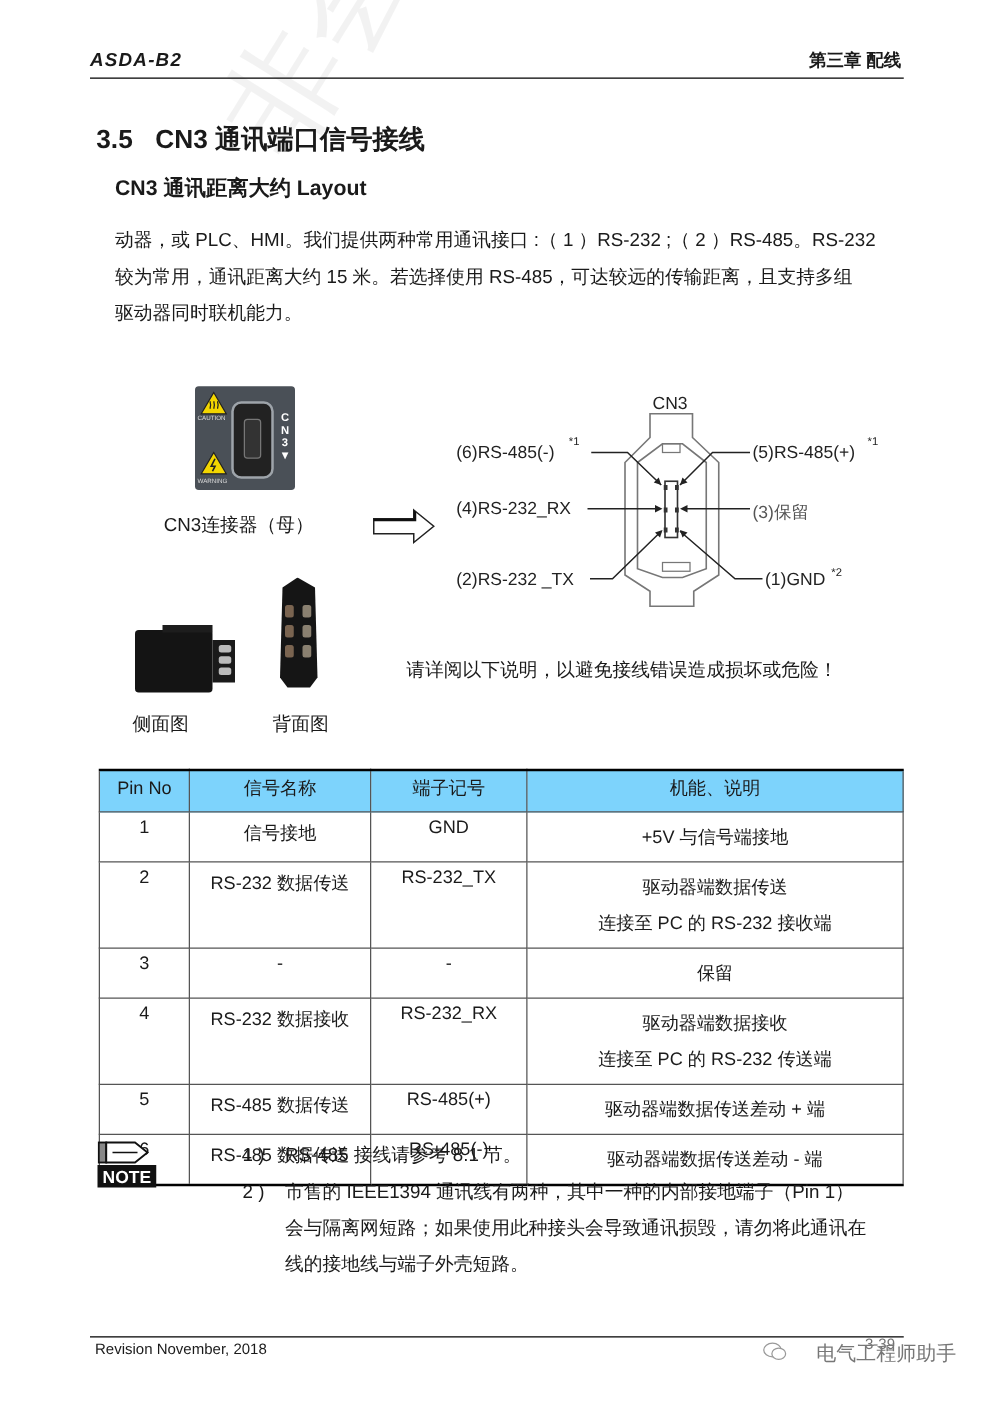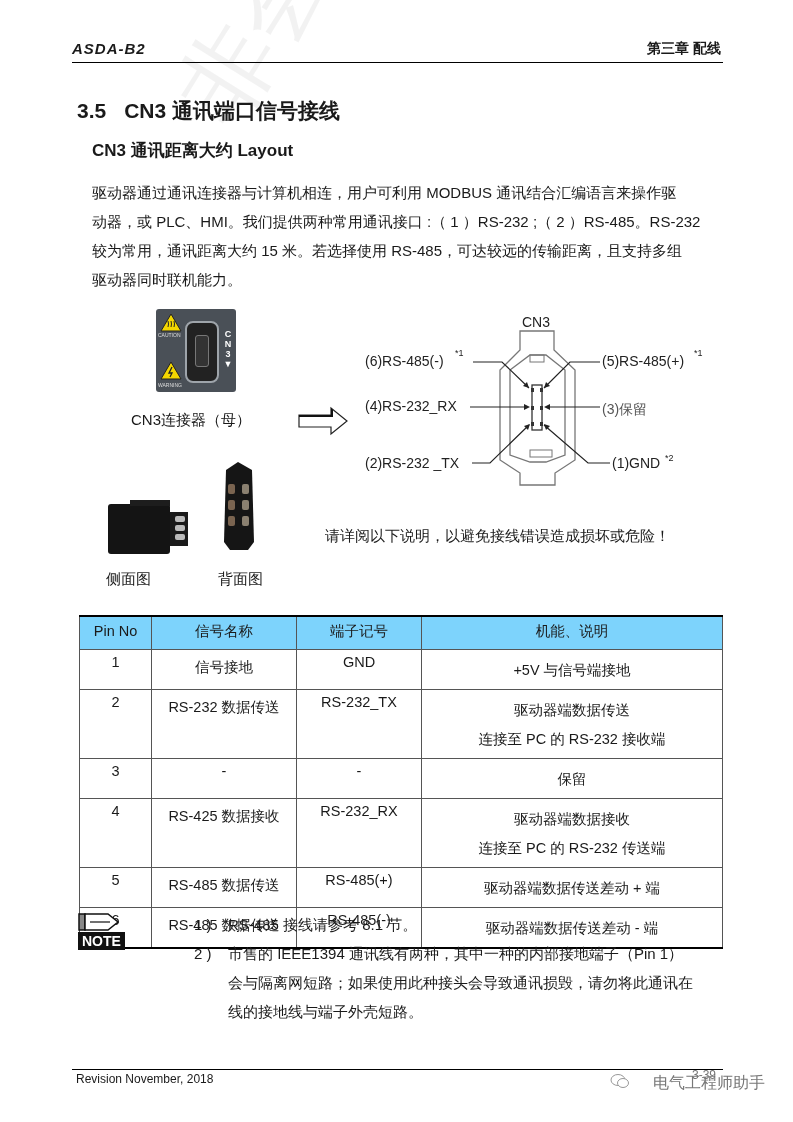--- a/index.html
+++ b/index.html
@@ -60,21 +60,20 @@
 <div class="abs hdr-logo">ASDA-B2</div>
 <div class="abs hdr-chapter">第三章 配线</div>
 <div class="abs hdr-line"></div>
 
 <div class="abs h1">
   <span class="num">3.5</span><span>CN3 通讯端口信号接线</span>
 </div>
 <div class="abs h2">CN3  通讯距离大约 Layout</div>
 
 <div class="abs para">
-  <p>驱动器通过通讯连接器与计算机相连，用户可利用 MODBUS 通讯结合汇编语言来操作驱</p>
   <p>动器，或 PLC、HMI。我们提供两种常用通讯接口 :（ 1 ）RS-232 ;（ 2 ）RS-485。RS-232</p>
   <p>较为常用，通讯距离大约 15 米。若选择使用 RS-485，可达较远的传输距离，且支持多组</p>
   <p>驱动器同时联机能力。</p>
 </div>
 
 <div class="abs photo-cn3">
   <svg class="warn" style="top:4px" viewBox="0 0 22 20">
     <polygon points="11,1 21,18 1,18" fill="#f3d600" stroke="#222" stroke-width="1"></polygon>
     <path d="M8 14 q1 -3 0 -6 M11 14 q1 -3 0 -6 M14 14 q1 -3 0 -6" stroke="#222" stroke-width="1" fill="none"></path>
   </svg>
@@ -194,21 +193,21 @@
   <tr>
     <td class="pin">3</td>
     <td class="pin">-</td>
     <td class="pin">-</td>
     <td class="desc">
           <div>保留</div>
         </td>
   </tr>
   <tr>
     <td class="pin">4</td>
-    <td class="sig">RS-425 数据接收</td>
+    <td class="sig">RS-232 数据接收</td>
     <td class="pin">RS-232_RX</td>
     <td class="desc">
           <div>驱动器端数据接收</div>
           <div>连接至 PC 的 RS-232 传送端</div>
         </td>
   </tr>
   <tr>
     <td class="pin">5</td>
     <td class="sig">RS-485 数据传送</td>
     <td class="pin">RS-485(+)</td>

